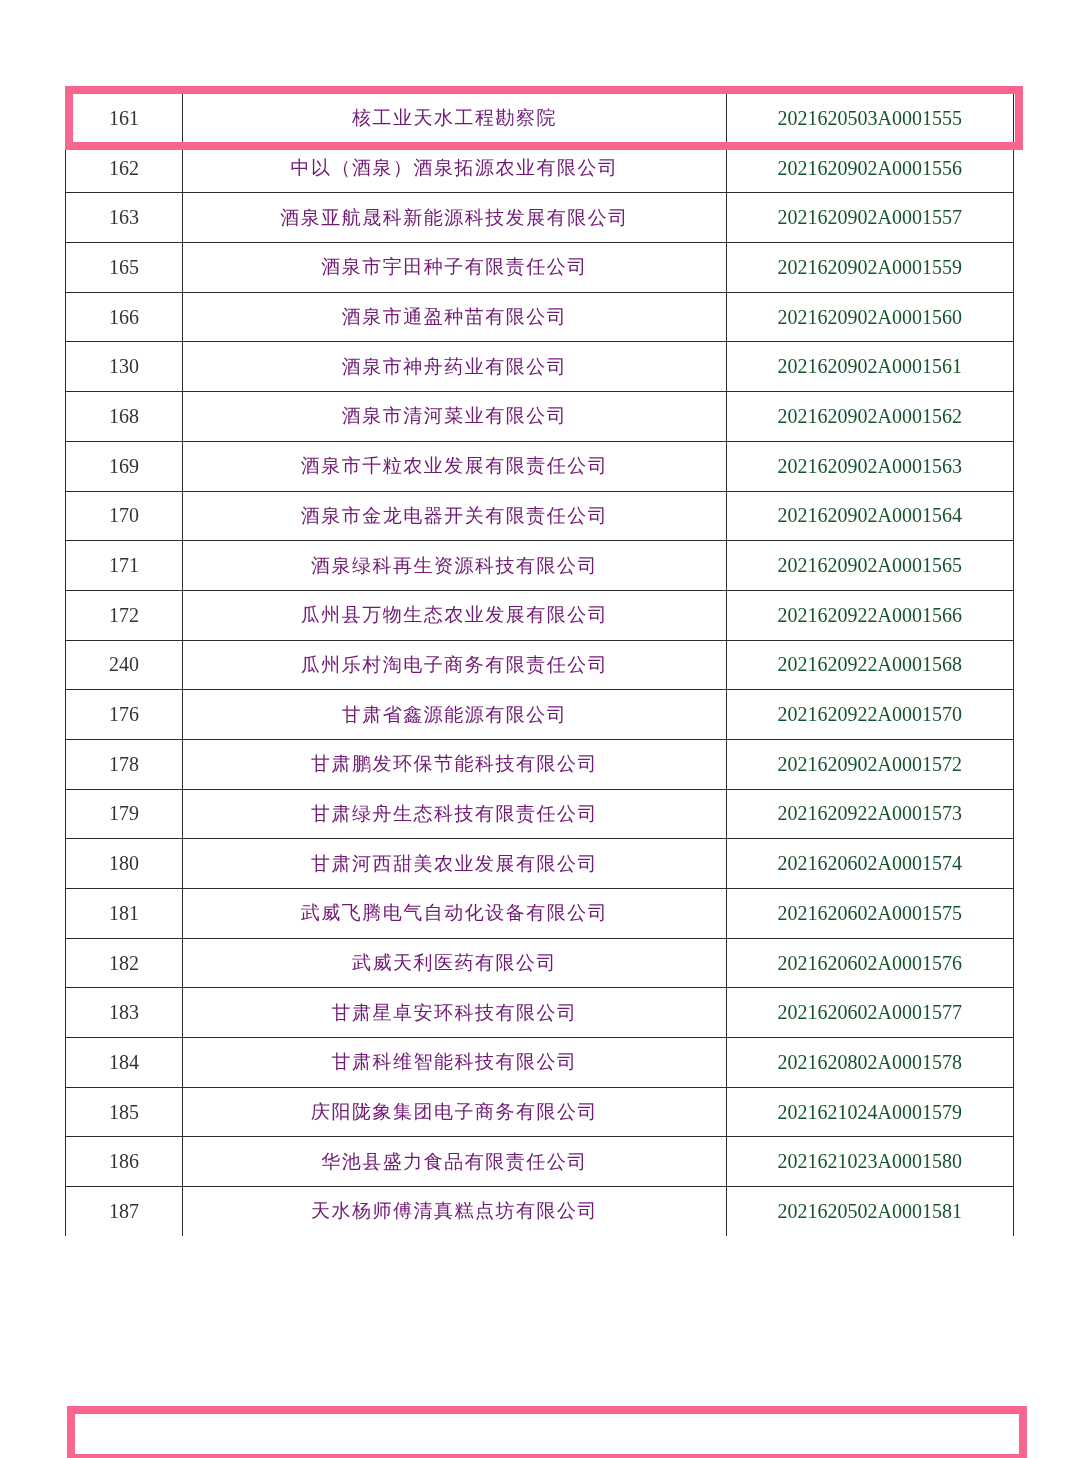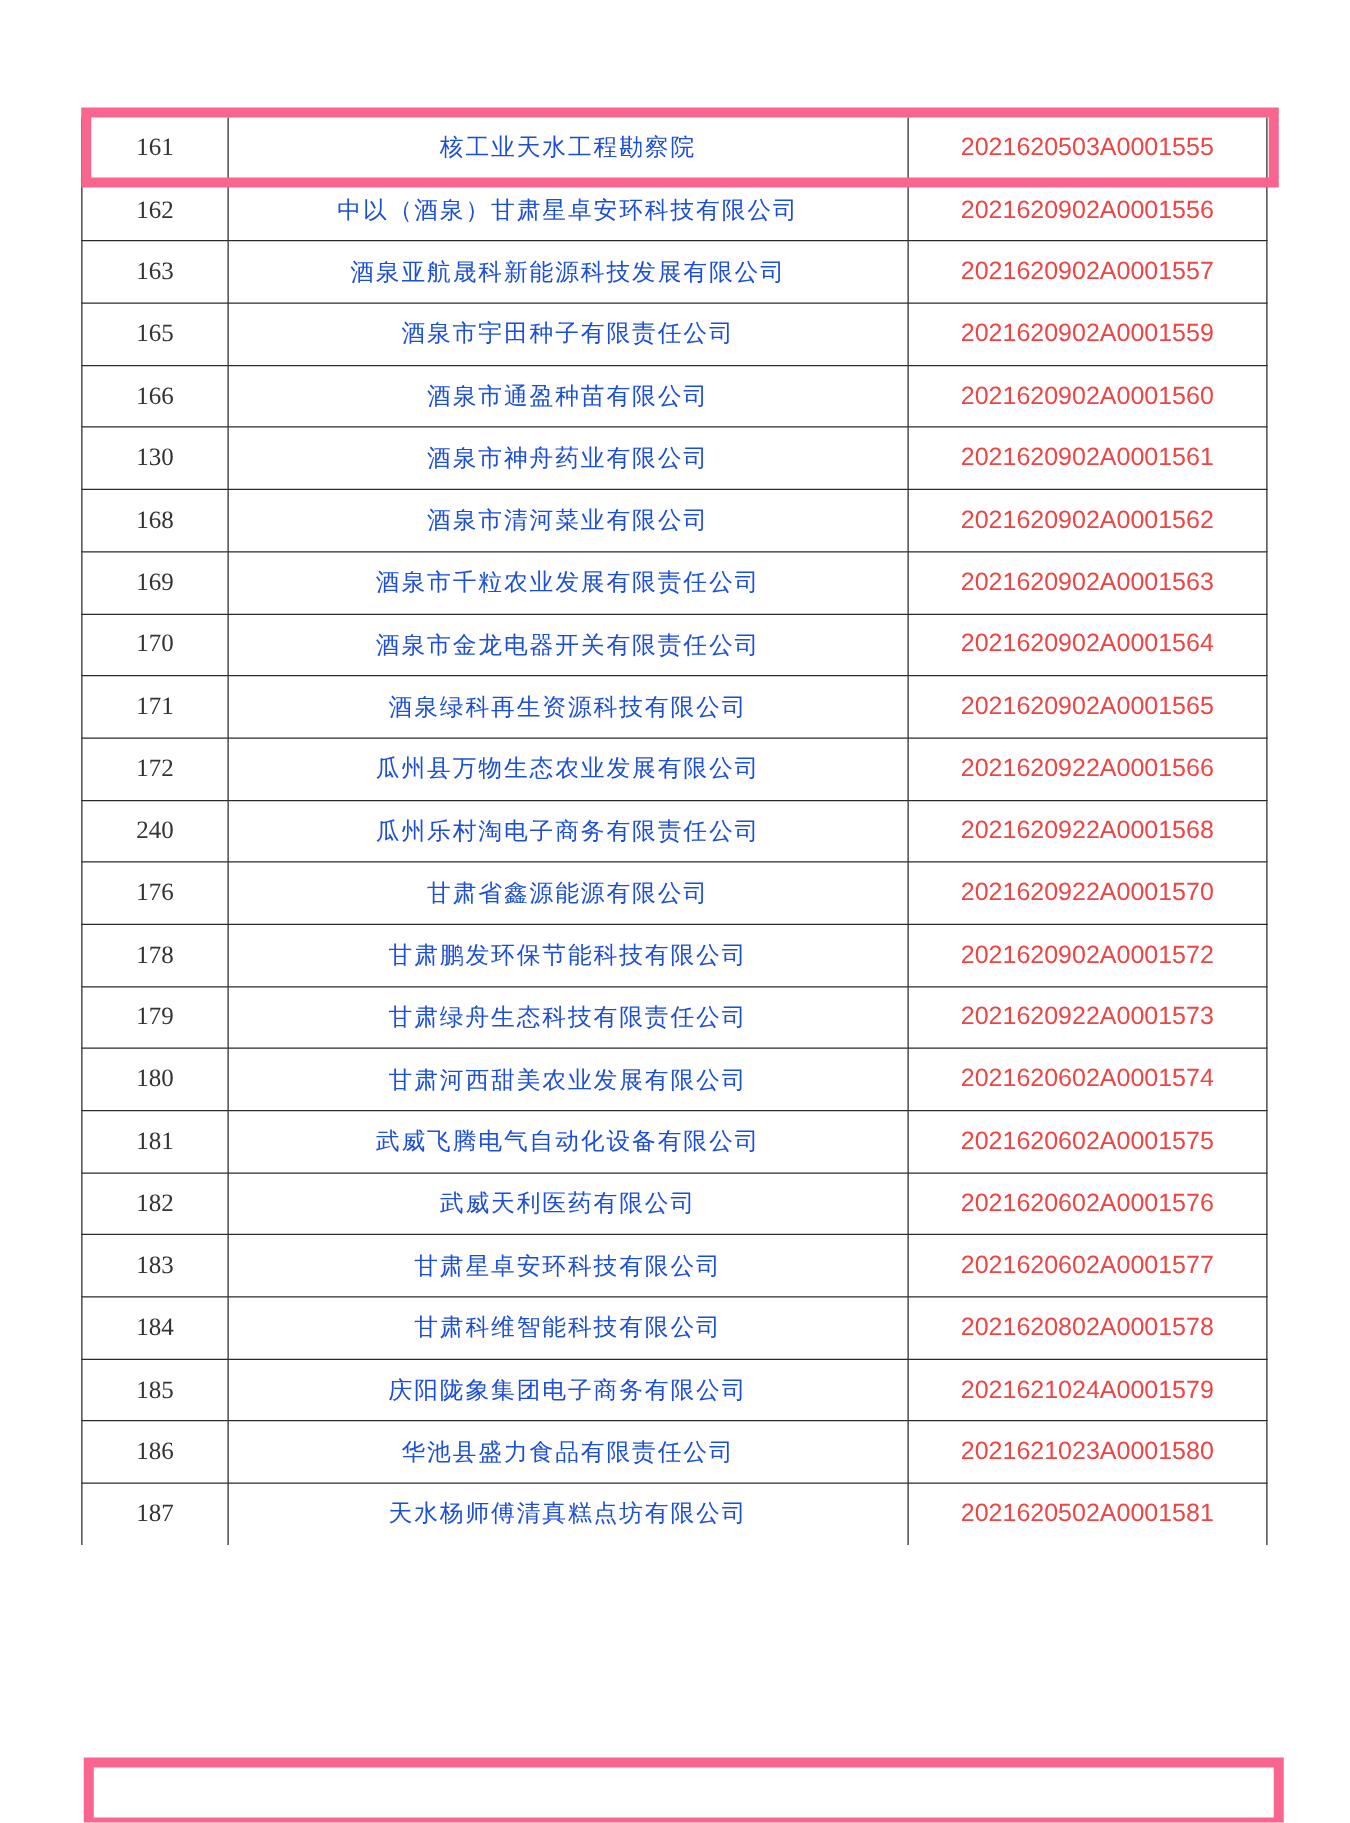--- a/index.html
+++ b/index.html
@@ -45,27 +45,27 @@
     width: 116px;
     font-family: "Liberation Serif", "DejaVu Serif", serif;
     font-size: 20px;
     color: #333;
   }
   td.col-name {
     width: 542px;
     font-family: "DejaVu Serif", "Liberation Serif", serif;
     font-size: 19px;
     letter-spacing: 1.5px;
-    color: #1d4ed8;
+    color: #701a75;
   }
   td.col-code {
     width: 286px;
-    font-family: Liberation Sans, sans-serif;
+    font-family: Liberation Serif, serif;
     font-size: 20px;
-    color: #ef4444;
+    color: #14532d;
   }
   .highlight {
     position: absolute;
     border: 8px solid #F8658F;
     box-sizing: border-box;
     pointer-events: none;
   }
   .hl-top { left: 65px; top: 57px; width: 958px; height: 64px; }
   .hl-bottom { left: 67px; top: 1377px; width: 960px; height: 56px; }
 </style>
@@ -75,21 +75,21 @@
 <div class="page">
   <table class="list">
     <tbody>
       <tr>
           <td class="col-no">161</td>
           <td class="col-name">核工业天水工程勘察院</td>
           <td class="col-code">2021620503A0001555</td>
         </tr>
       <tr>
           <td class="col-no">162</td>
-          <td class="col-name">中以（酒泉）甘肃星卓安环科技有限公司</td>
+          <td class="col-name">中以（酒泉）酒泉拓源农业有限公司</td>
           <td class="col-code">2021620902A0001556</td>
         </tr>
       <tr>
           <td class="col-no">163</td>
           <td class="col-name">酒泉亚航晟科新能源科技发展有限公司</td>
           <td class="col-code">2021620902A0001557</td>
         </tr>
       <tr>
           <td class="col-no">165</td>
           <td class="col-name">酒泉市宇田种子有限责任公司</td>

